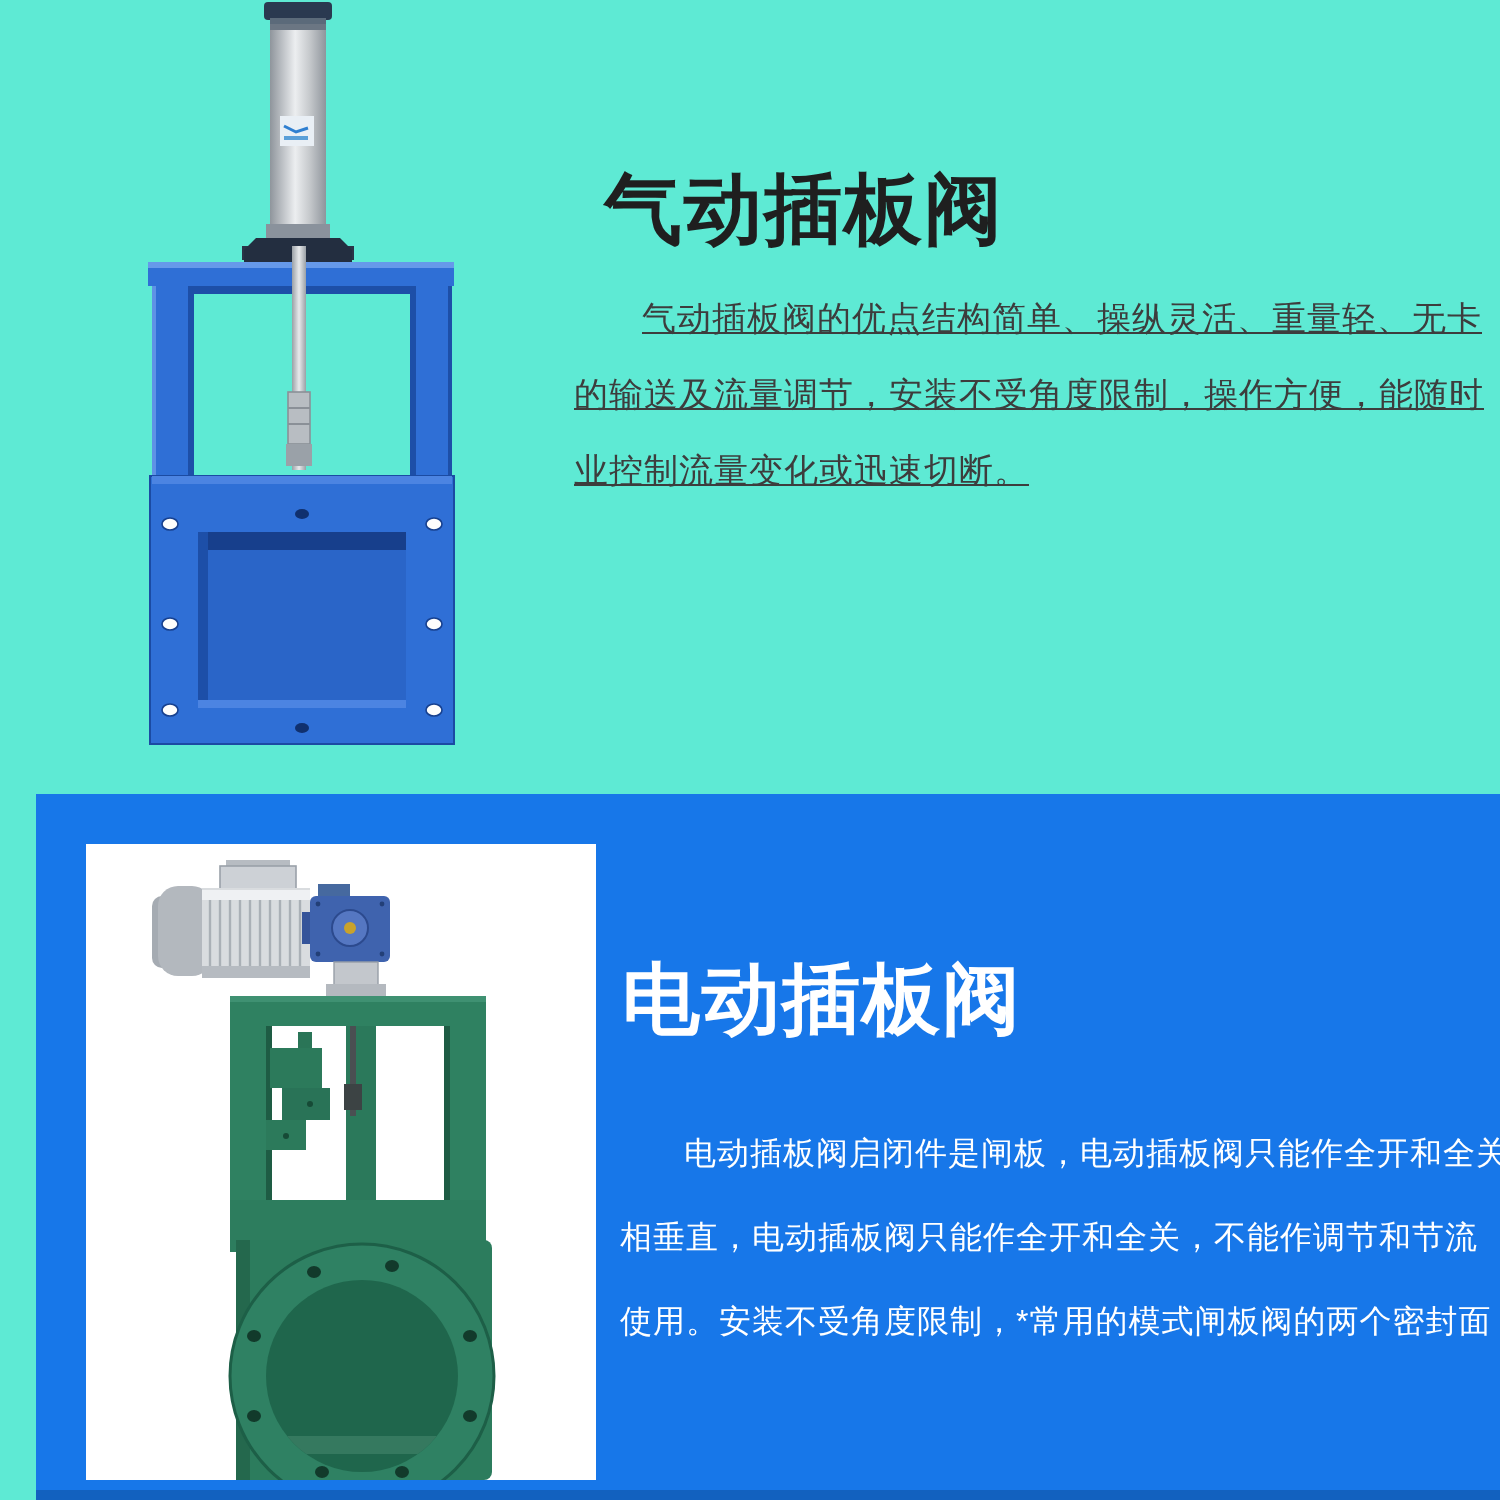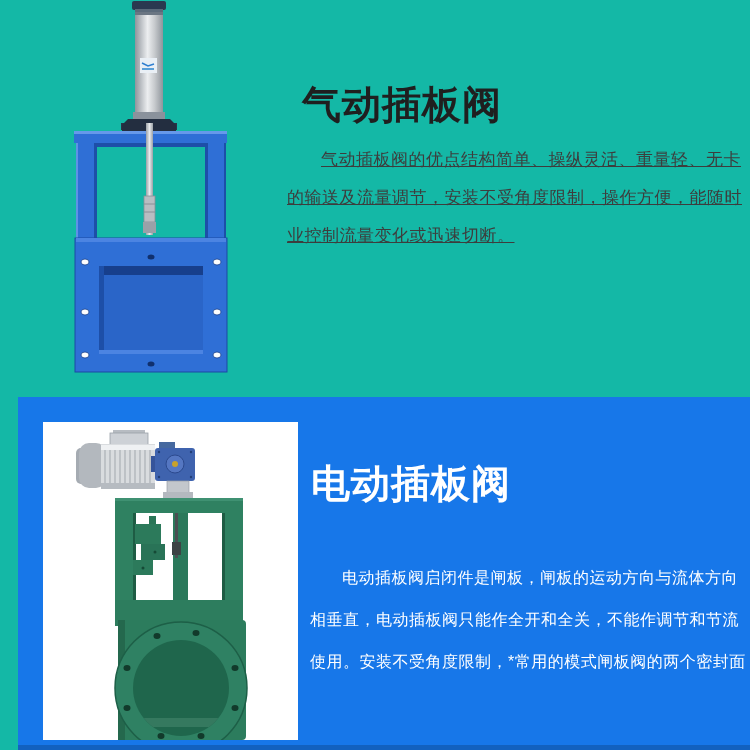--- a/index.html
+++ b/index.html
@@ -1,35 +1,35 @@
 <!DOCTYPE html>
 <html><head>
 <meta charset="utf-8">
 <style>
   html,body{margin:0;padding:0;background:#ffffff;}
   .stage{
-    position:relative;width:750px;height:750px;background:#14b8a6;overflow:hidden;
+    position:relative;width:750px;height:750px;background:#5eead4;overflow:hidden;
     font-family:"Liberation Sans","DejaVu Sans",sans-serif;
   }
   
   .pneu-photo{position:absolute;left:52px;top:0;width:220px;height:380px;}
   .pneu-title{
     position:absolute;left:302px;top:78px;font-size:39px;font-weight:bold;
     color:#1f1f1f;letter-spacing:1px;white-space:nowrap;
   }
   .pneu-body{position:absolute;left:287px;top:141px;width:440px;color:#3d3d3d;text-decoration:underline;}
   .pneu-body .ln{font-size:17px;line-height:38px;white-space:nowrap;letter-spacing:0.5px;}
   .pneu-body .ln.indent{padding-left:34px;}
   
   .blue-panel{position:absolute;left:18px;top:397px;width:732px;height:353px;background:#1777e9;}
   .panel-bottom-edge{position:absolute;left:0;bottom:0;width:100%;height:5px;background:rgba(0,0,0,0.18);}
   .photo-box{position:absolute;left:25px;top:25px;width:255px;height:318px;background:#ffffff;overflow:hidden;}
   .elec-photo{position:absolute;left:20px;top:8px;width:200px;height:310px;}
   .elec-title{
-    position:absolute;left:293px;top:60px;font-size:39px;font-weight:bold;
+    position:absolute;left:293px;top:76px;font-size:39px;font-weight:bold;
     color:#ffffff;letter-spacing:1px;white-space:nowrap;
   }
   .elec-body{position:absolute;left:292px;top:160px;width:420px;color:#ffffff;}
   .elec-body .ln{font-size:16px;line-height:42px;white-space:nowrap;letter-spacing:0.5px;}
   .elec-body .ln.indent{padding-left:32px;}
 </style>
 </head>
 <body>
 
 <div class="stage">
@@ -190,21 +190,21 @@
             <ellipse cx="98" cy="306" rx="3.5" ry="3"></ellipse>
             <ellipse cx="138" cy="306" rx="3.5" ry="3"></ellipse>
           </g>
         </svg>
       </div>
     </div>
 
     <div class="elec-title">电动插板阀</div>
 
     <div class="elec-body">
-      <div class="ln indent">电动插板阀启闭件是闸板，闸板的运动方向与流体方向</div>
+      <div class="ln indent">电动插板阀启闭件是闸板，电动插板阀只能作全开和全关</div>
       <div class="ln">相垂直，电动插板阀只能作全开和全关，不能作调节和节流</div>
       <div class="ln">使用。安装不受角度限制，*常用的模式闸板阀的两个密封面</div>
     </div>
 
     <div class="panel-bottom-edge"></div>
   </div>
 
 </div>
 
 </body></html>

